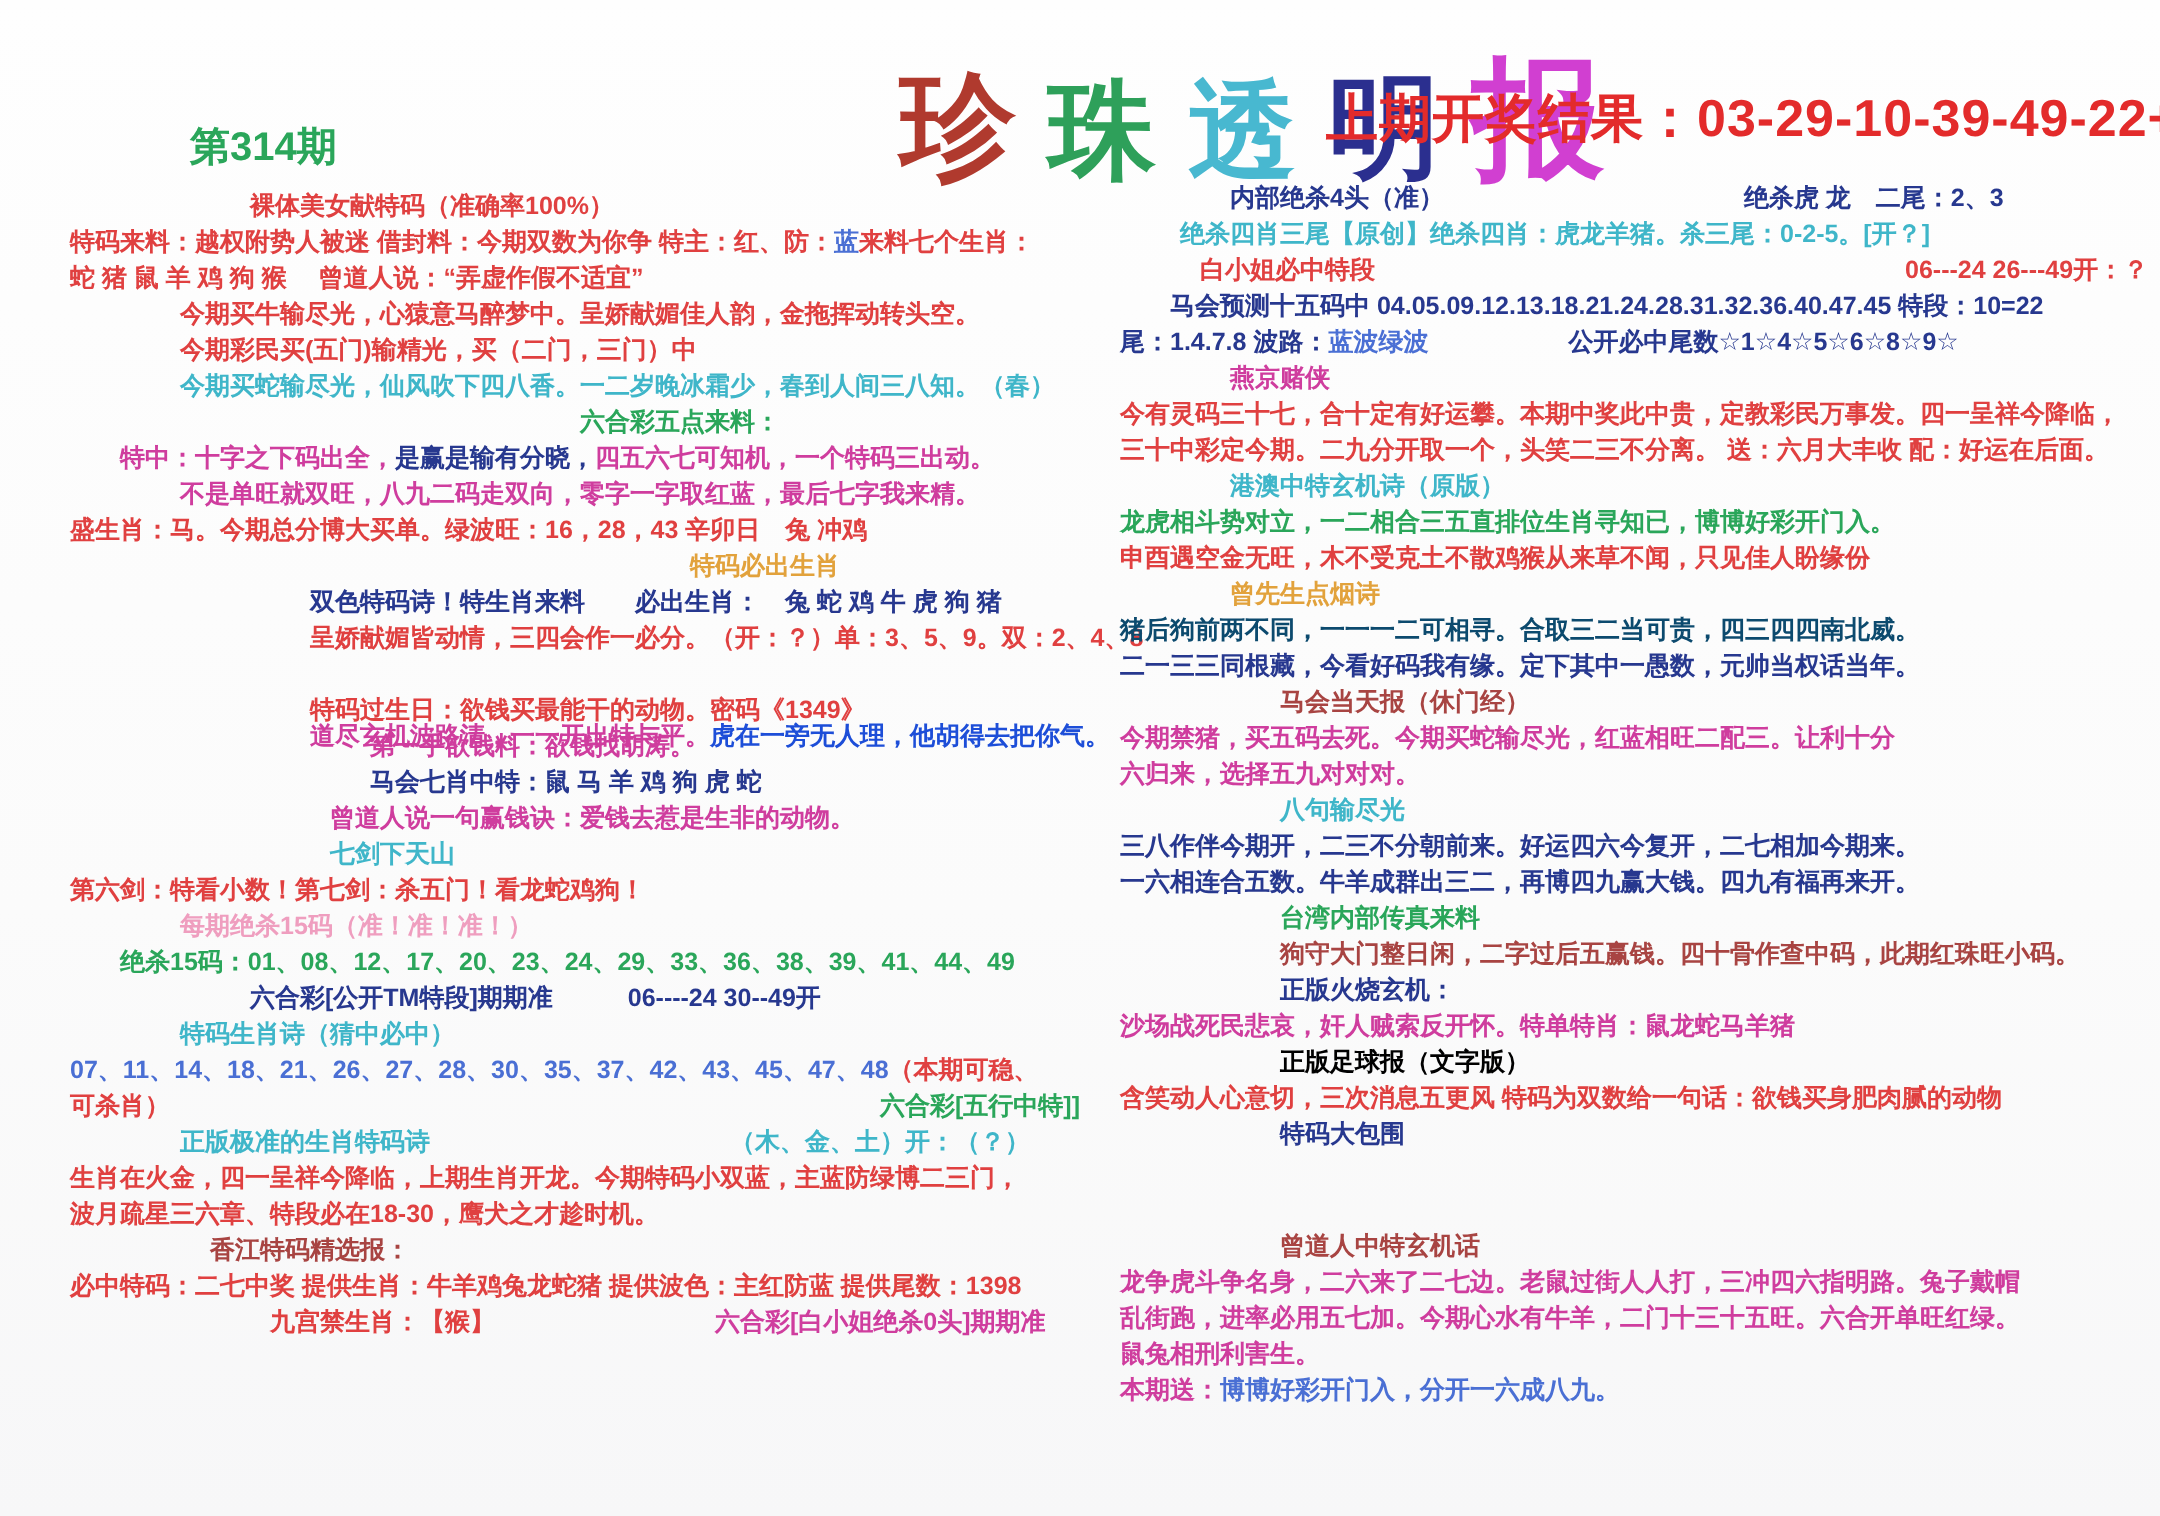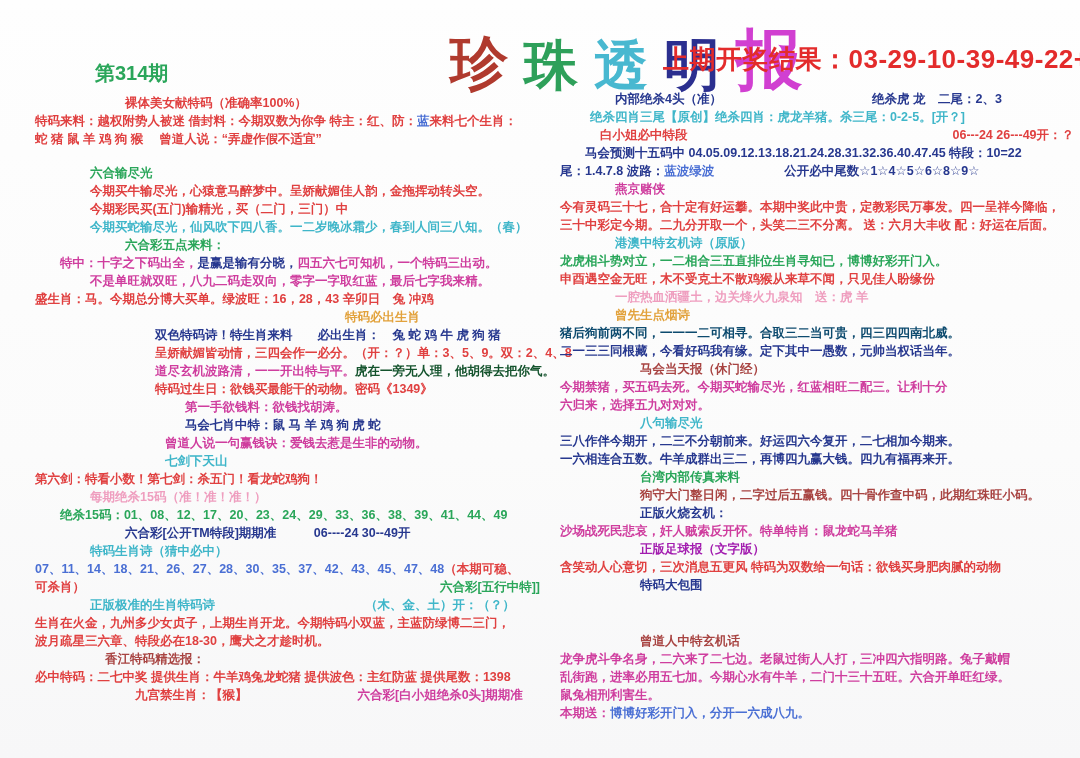--- a/index.html
+++ b/index.html
@@ -36,78 +36,76 @@
     <span style="color: rgb(43, 47, 143); font-size: 56px; margin-right: 16px;">明</span>
     <span style="color: rgb(209, 63, 209); font-size: 66px; margin-right: 16px;">报</span>
   </div>
 
 <div class="result" style="color: rgb(227, 43, 43);">上期开奖结果：03-29-10-39-49-22+38</div>
 
 <div class="col col-left" id="col-left">
     <div class="tline" style="padding-left: 90px;"><span style="color: rgb(224, 64, 64);">裸体美女献特码（准确率100%）</span></div>
     <div class="tline"><span style="color: rgb(224, 64, 64);">特码来料：越权附势人被迷 借封料：今期双数为你争 特主：红、防：</span><span style="color: rgb(74, 111, 212);">蓝</span><span style="color: rgb(224, 64, 64);"> 来料七个生肖：</span></div>
     <div class="tline"><span style="color: rgb(224, 64, 64);">蛇 猪 鼠 羊 鸡 狗 猴　 曾道人说：“弄虚作假不适宜”</span></div>
-    <div class="tline" style="padding-left: 55px; margin-top: 16px;"><span style="color: rgb(42, 166, 90);">六合输尽光</span></div>
     <div class="tline" style="padding-left: 55px;"><span style="color: rgb(224, 64, 64);">今期买牛输尽光，心猿意马醉梦中。呈娇献媚佳人韵，金拖挥动转头空。</span></div>
     <div class="tline" style="padding-left: 55px;"><span style="color: rgb(224, 64, 64);">今期彩民买(五门)输精光，买（二门，三门）中</span></div>
     <div class="tline" style="padding-left: 55px;"><span style="color: rgb(63, 182, 201);">今期买蛇输尽光，仙风吹下四八香。一二岁晚冰霜少，春到人间三八知。（春）</span></div>
-    <div class="tline" style="padding-left: 90px;"><span style="color: rgb(42, 166, 90);">六合彩五点来料：</span></div>
+    <div class="tline" style="padding-left: 90px; text-align: center;"><span style="color: rgb(42, 166, 90);">六合彩五点来料：</span></div>
     <div class="tline" style="padding-left: 25px;"><span style="color: rgb(207, 61, 158);">特中：十字之下码出全，</span><span style="color: rgb(39, 56, 143);">是赢是输有分晓，</span><span style="color: rgb(207, 61, 158);">四五六七可知机，一个特码三出动。</span></div>
     <div class="tline" style="padding-left: 55px;"><span style="color: rgb(207, 61, 158);">不是单旺就双旺，八九二码走双向，零字一字取红蓝，最后七字我来精。</span></div>
     <div class="tline"><span style="color: rgb(224, 64, 64);">盛生肖：马。今期总分博大买单。绿波旺：16，28，43 辛卯日　兔 冲鸡</span></div>
     <div class="tline" style="padding-left: 310px;"><span style="color: rgb(226, 162, 60);">特码必出生肖</span></div>
     <div class="tline" style="padding-left: 120px;"><span style="color: rgb(39, 56, 143);">双色特码诗！特生肖来料　　必出生肖：　兔 蛇 鸡 牛 虎 狗 猪</span></div>
     <div class="tline" style="padding-left: 120px;"><span style="color: rgb(224, 64, 64);">呈娇献媚皆动情，三四会作一必分。（开：？）单：3、5、9。双：2、4、8</span></div>
-    <div class="tline" style="padding-left: 120px;"><span style="color: rgb(207, 61, 158);">道尽玄机波路清，一一开出特与平。</span><span style="color: #14532d;">虎在一旁无人理，他胡得去把你气。</span></div>
+    <div class="tline" style="padding-left: 120px;"><span style="color: rgb(207, 61, 158);">道尽玄机波路清，一一开出特与平。</span><span style="color: #1d4ed8; margin-top: 31px;">虎在一旁无人理，他胡得去把你气。</span></div>
     <div class="tline" style="padding-left: 120px;"><span style="color: rgb(224, 64, 64);">特码过生日：欲钱买最能干的动物。密码《1349》</span></div>
     <div class="tline" style="padding-left: 150px;"><span style="color: rgb(207, 61, 158);">第一手欲钱料：欲钱找胡涛。</span></div>
     <div class="tline" style="padding-left: 150px;"><span style="color: rgb(39, 56, 143);">马会七肖中特：鼠 马 羊 鸡 狗 虎 蛇</span></div>
     <div class="tline" style="padding-left: 130px;"><span style="color: rgb(207, 61, 158);">曾道人说一句赢钱诀：爱钱去惹是生非的动物。</span></div>
     <div class="tline" style="padding-left: 130px;"><span style="color: rgb(63, 182, 201);">七剑下天山</span></div>
     <div class="tline"><span style="color: rgb(224, 64, 64);">第六剑：特看小数！第七剑：杀五门！看龙蛇鸡狗！</span></div>
     <div class="tline" style="padding-left: 55px;"><span style="color: rgb(239, 158, 191);">每期绝杀15码（准！准！准！）</span></div>
     <div class="tline" style="padding-left: 25px;"><span style="color: rgb(42, 166, 90);">绝杀15码：01、08、12、17、20、23、24、29、33、36、38、39、41、44、49</span></div>
     <div class="tline" style="padding-left: 90px;"><span style="color: rgb(39, 56, 143);">六合彩[公开TM特段]期期准　　　06----24 30--49开</span></div>
     <div class="tline" style="padding-left: 55px;"><span style="color: rgb(63, 182, 201);">特码生肖诗（猜中必中）</span></div>
     <div class="tline"><span style="color: rgb(74, 111, 212);">07、11、14、18、21、26、27、28、30、35、37、42、43、45、47、48</span><span style="color: rgb(224, 64, 64);">（本期可稳、</span></div>
     <div class="tline"><span style="color: rgb(224, 64, 64);">可杀肖）</span><span style="color: rgb(42, 166, 90); margin-left: 355px;">六合彩[五行中特]]</span></div>
     <div class="tline" style="padding-left: 55px;"><span style="color: rgb(63, 182, 201);">正版极准的生肖特码诗</span><span style="color: rgb(63, 182, 201); margin-left: 150px; text-align: right;">（木、金、土）开：（？）</span></div>
-    <div class="tline"><span style="color: rgb(224, 64, 64);">生肖在火金，九州多少女贞子，上期生肖开龙。今期特码小双蓝，主蓝防绿博二三门，</span></div>
+    <div class="tline"><span style="color: rgb(224, 64, 64);">生肖在火金，四一呈祥今降临，上期生肖开龙。今期特码小双蓝，主蓝防绿博二三门，</span></div>
     <div class="tline"><span style="color: rgb(224, 64, 64);">波月疏星三六章、特段必在18-30，鹰犬之才趁时机。</span></div>
     <div class="tline" style="padding-left: 70px;"><span style="color: rgb(168, 68, 66);">香江特码精选报：</span></div>
     <div class="tline"><span style="color: rgb(224, 64, 64);">必中特码：二七中奖 提供生肖：牛羊鸡兔龙蛇猪 提供波色：主红防蓝 提供尾数：1398</span></div>
     <div class="tline" style="padding-left: 100px;"><span style="color: rgb(224, 64, 64);">九宫禁生肖：【猴】</span><span style="color: rgb(207, 61, 158); margin-left: 110px;">六合彩[白小姐绝杀0头]期期准</span></div>
   </div>
 <div class="col col-right" id="col-right">
     <div class="tline" style="padding-left: 55px;"><span style="color: rgb(39, 56, 143);">内部绝杀4头（准）</span><span style="color: rgb(39, 56, 143); margin-left: 150px;">绝杀虎 龙　二尾：2、3</span></div>
     <div class="tline" style="padding-left: 30px;"><span style="color: rgb(63, 182, 201);">绝杀四肖三尾【原创】绝杀四肖：虎龙羊猪。杀三尾：0-2-5。[开？]</span></div>
     <div class="tline" style="padding-left: 40px;"><span style="color: rgb(224, 64, 64);">白小姐必中特段</span><span style="color: rgb(224, 64, 64); margin-left: 265px;">06---24 26---49开：？</span></div>
     <div class="tline" style="padding-left: 25px;"><span style="color: rgb(39, 56, 143);">马会预测十五码中 04.05.09.12.13.18.21.24.28.31.32.36.40.47.45 特段：10=22</span></div>
     <div class="tline"><span style="color: rgb(39, 56, 143);">尾：1.4.7.8 波路：</span><span style="color: rgb(74, 111, 212);">蓝波绿波</span><span style="color: rgb(39, 56, 143); margin-left: 70px;">公开必中尾数☆1☆4☆5☆6☆8☆9☆</span></div>
     <div class="tline" style="padding-left: 55px;"><span style="color: rgb(207, 61, 158);">燕京赌侠</span></div>
     <div class="tline"><span style="color: rgb(224, 64, 64);">今有灵码三十七，合十定有好运攀。本期中奖此中贵，定教彩民万事发。四一呈祥今降临，</span></div>
     <div class="tline"><span style="color: rgb(224, 64, 64);">三十中彩定今期。二九分开取一个，头笑二三不分离。 送：六月大丰收 配：好运在后面。</span></div>
     <div class="tline" style="padding-left: 55px;"><span style="color: rgb(63, 182, 201);">港澳中特玄机诗（原版）</span></div>
     <div class="tline"><span style="color: rgb(42, 166, 90);">龙虎相斗势对立，一二相合三五直排位生肖寻知已，博博好彩开门入。</span></div>
     <div class="tline"><span style="color: rgb(224, 64, 64);">申酉遇空金无旺，木不受克土不散鸡猴从来草不闻，只见佳人盼缘份</span></div>
-    <div class="tline" style="padding-left: 55px;"><span style="color: rgb(239, 158, 191);">一腔热血洒疆土，边关烽火九泉知　送：虎 羊</span></div>
     <div class="tline" style="padding-left: 55px;"><span style="color: rgb(226, 162, 60);">曾先生点烟诗</span></div>
     <div class="tline"><span style="color: #0c4a6e;">猪后狗前两不同，一一一二可相寻。合取三二当可贵，四三四四南北威。</span></div>
     <div class="tline"><span style="color: rgb(39, 56, 143);">二一三三同根藏，今看好码我有缘。定下其中一愚数，元帅当权话当年。</span></div>
     <div class="tline" style="padding-left: 80px;"><span style="color: rgb(168, 68, 66);">马会当天报（休门经）</span></div>
     <div class="tline"><span style="color: rgb(207, 61, 158);">今期禁猪，买五码去死。今期买蛇输尽光，红蓝相旺二配三。让利十分</span></div>
     <div class="tline"><span style="color: rgb(207, 61, 158);">六归来，选择五九对对对。</span></div>
     <div class="tline" style="padding-left: 80px;"><span style="color: rgb(63, 182, 201);">八句输尽光</span></div>
     <div class="tline"><span style="color: rgb(39, 56, 143);">三八作伴今期开，二三不分朝前来。好运四六今复开，二七相加今期来。</span></div>
     <div class="tline"><span style="color: rgb(39, 56, 143);">一六相连合五数。牛羊成群出三二，再博四九赢大钱。四九有福再来开。</span></div>
     <div class="tline" style="padding-left: 80px;"><span style="color: rgb(42, 166, 90);">台湾内部传真来料</span></div>
     <div class="tline" style="padding-left: 80px;"><span style="color: rgb(168, 68, 66);">狗守大门整日闲，二字过后五赢钱。四十骨作查中码，此期红珠旺小码。</span></div>
     <div class="tline" style="padding-left: 80px;"><span style="color: rgb(39, 56, 143);">正版火烧玄机：</span></div>
     <div class="tline"><span style="color: rgb(207, 61, 158);">沙场战死民悲哀，奸人贼索反开怀。特单特肖：鼠龙蛇马羊猪</span></div>
-    <div class="tline" style="padding-left: 80px;"><span style="color: #a21caf;">正版足球报（文字版）</span></div>
+    <div class="tline" style="padding-left: 80px;"><span style="color: #000000;">正版足球报（文字版）</span></div>
     <div class="tline"><span style="color: rgb(224, 64, 64);">含笑动人心意切，三次消息五更风 特码为双数给一句话：欲钱买身肥肉腻的动物</span></div>
     <div class="tline" style="padding-left: 80px;"><span style="color: rgb(39, 56, 143);">特码大包围</span></div>
     <div class="tline" style="padding-left: 80px; margin-top: 38px;"><span style="color: rgb(168, 68, 66);">曾道人中特玄机话</span></div>
     <div class="tline"><span style="color: rgb(207, 61, 158);">龙争虎斗争名身，二六来了二七边。老鼠过街人人打，三冲四六指明路。兔子戴帽</span></div>
     <div class="tline"><span style="color: rgb(207, 61, 158);">乱街跑，进率必用五七加。今期心水有牛羊，二门十三十五旺。六合开单旺红绿。</span></div>
     <div class="tline"><span style="color: rgb(207, 61, 158);">鼠兔相刑利害生。</span></div>
     <div class="tline"><span style="color: rgb(207, 61, 158);">本期送：</span><span style="color: rgb(74, 111, 212);">博博好彩开门入，分开一六成八九。</span></div>
   </div>
 
 </body></html>

